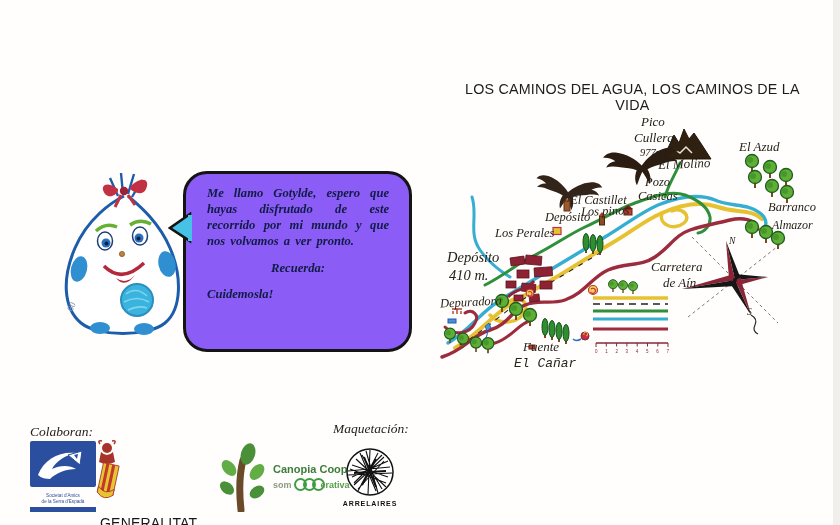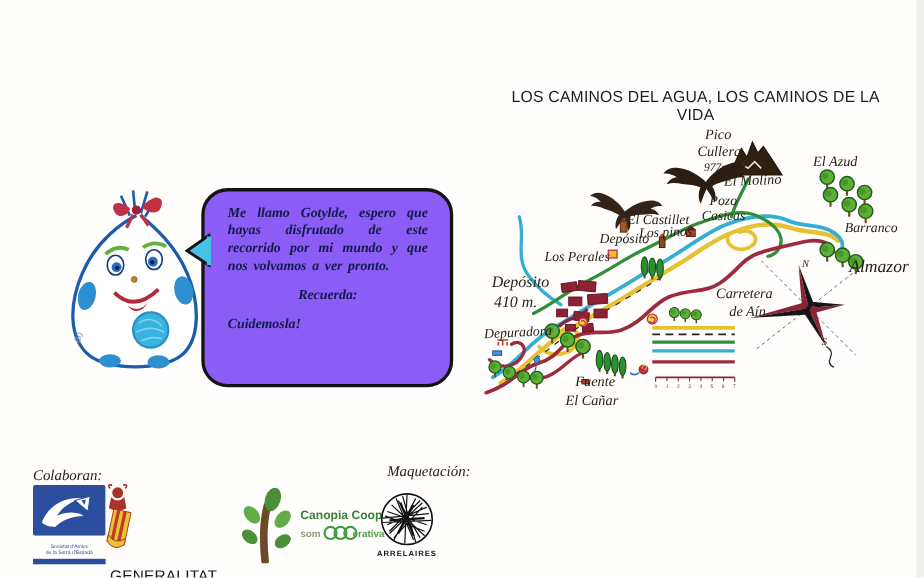--- a/index.html
+++ b/index.html
@@ -270,41 +270,41 @@
   <div class="lbl" style="left:570px;top:194px;font-size:12.5px;">El Castillet</div>
   <div class="lbl" style="left:645px;top:176px;font-size:12.5px;">Pozo</div>
   <div class="lbl" style="left:638px;top:190px;font-size:12.5px;">Casicas</div>
   <div class="lbl" style="left:581px;top:205px;font-size:12.5px;transform:rotate(-2deg);">Los pinos</div>
   <div class="lbl" style="left:545px;top:211px;font-size:12.5px;">Depósito</div>
   <div class="lbl" style="left:495px;top:227px;font-size:12.5px;">Los Perales</div>
   <div class="lbl" style="left:447px;top:250px;font-size:14.5px;">Depósito</div>
   <div class="lbl" style="left:449px;top:268px;font-size:14.5px;">410 m.</div>
   <div class="lbl" style="left:440px;top:296px;font-size:12.5px;transform:rotate(-3deg);">Depuradora</div>
   <div class="lbl" style="left:523px;top:340px;font-size:13px;">Fuente</div>
-  <div class="lbl" style="left:514px;top:357px;font-size:13px;">El Cañar</div>
+  <div class="lbl" style="left:514px;top:357px;font-size:13px;font-family:Liberation Mono, monospace;">El Cañar</div>
   <div class="lbl" style="left:651px;top:260px;font-size:13px;">Carretera</div>
   <div class="lbl" style="left:663px;top:276px;font-size:13px;">de Aín</div>
   <div class="lbl" style="left:768px;top:201px;font-size:12.5px;">Barranco</div>
-  <div class="lbl" style="left:772px;top:219px;font-size:16px;margin-top:16px;">Almazor</div>
+  <div class="lbl" style="left:772px;top:219px;font-size:12px;">Almazor</div>
   <div class="lbl" style="left:729px;top:237px;font-size:9.5px;">N</div>
   <div class="lbl" style="left:747px;top:308px;font-size:9.5px;">S</div>
 
   <div style="position:absolute;left:595px;top:349px;width:74px;display:flex;justify-content:space-between;font-family:'Liberation Sans',sans-serif;font-size:4.5px;color:#8c2438;">
     <span>0</span>
       <span>1</span>
       <span>2</span>
       <span>3</span>
       <span>4</span>
       <span>5</span>
       <span>6</span>
       <span>7</span>
   </div>
 
   <div class="cred" style="left:30px;top:424px;">Colaboran:</div>
-  <div class="cred" style="left:352px;top:421px;">Maquetación:</div>
+  <div class="cred" style="left:333px;top:421px;">Maquetación:</div>
 
   <div style="position:absolute;left:30px;top:441px;width:66px;">
     <svg width="66" height="46" viewBox="0 0 66 46">
       <rect x="0" y="0" width="66" height="46" fill="#2b4f9e" rx="2"></rect>
       <path d="M8,34 C14,18 30,10 46,12 C36,14 26,20 22,28 C30,24 40,24 46,28 C36,28 26,32 20,38 C16,38 11,37 8,34 Z" fill="#fff"></path>
       <path d="M38,14 L52,10 L50,24 Z" fill="#fff" stroke="#2b4f9e" stroke-width="1"></path>
       <path d="M44,14 L48,13 L47,18 Z" fill="#2b4f9e"></path>
     </svg>
     <div class="serra-small" style="margin-top:2px;">Societat d'Amics</div>
     <div class="serra-small">de la Serra d'Espadà</div>

